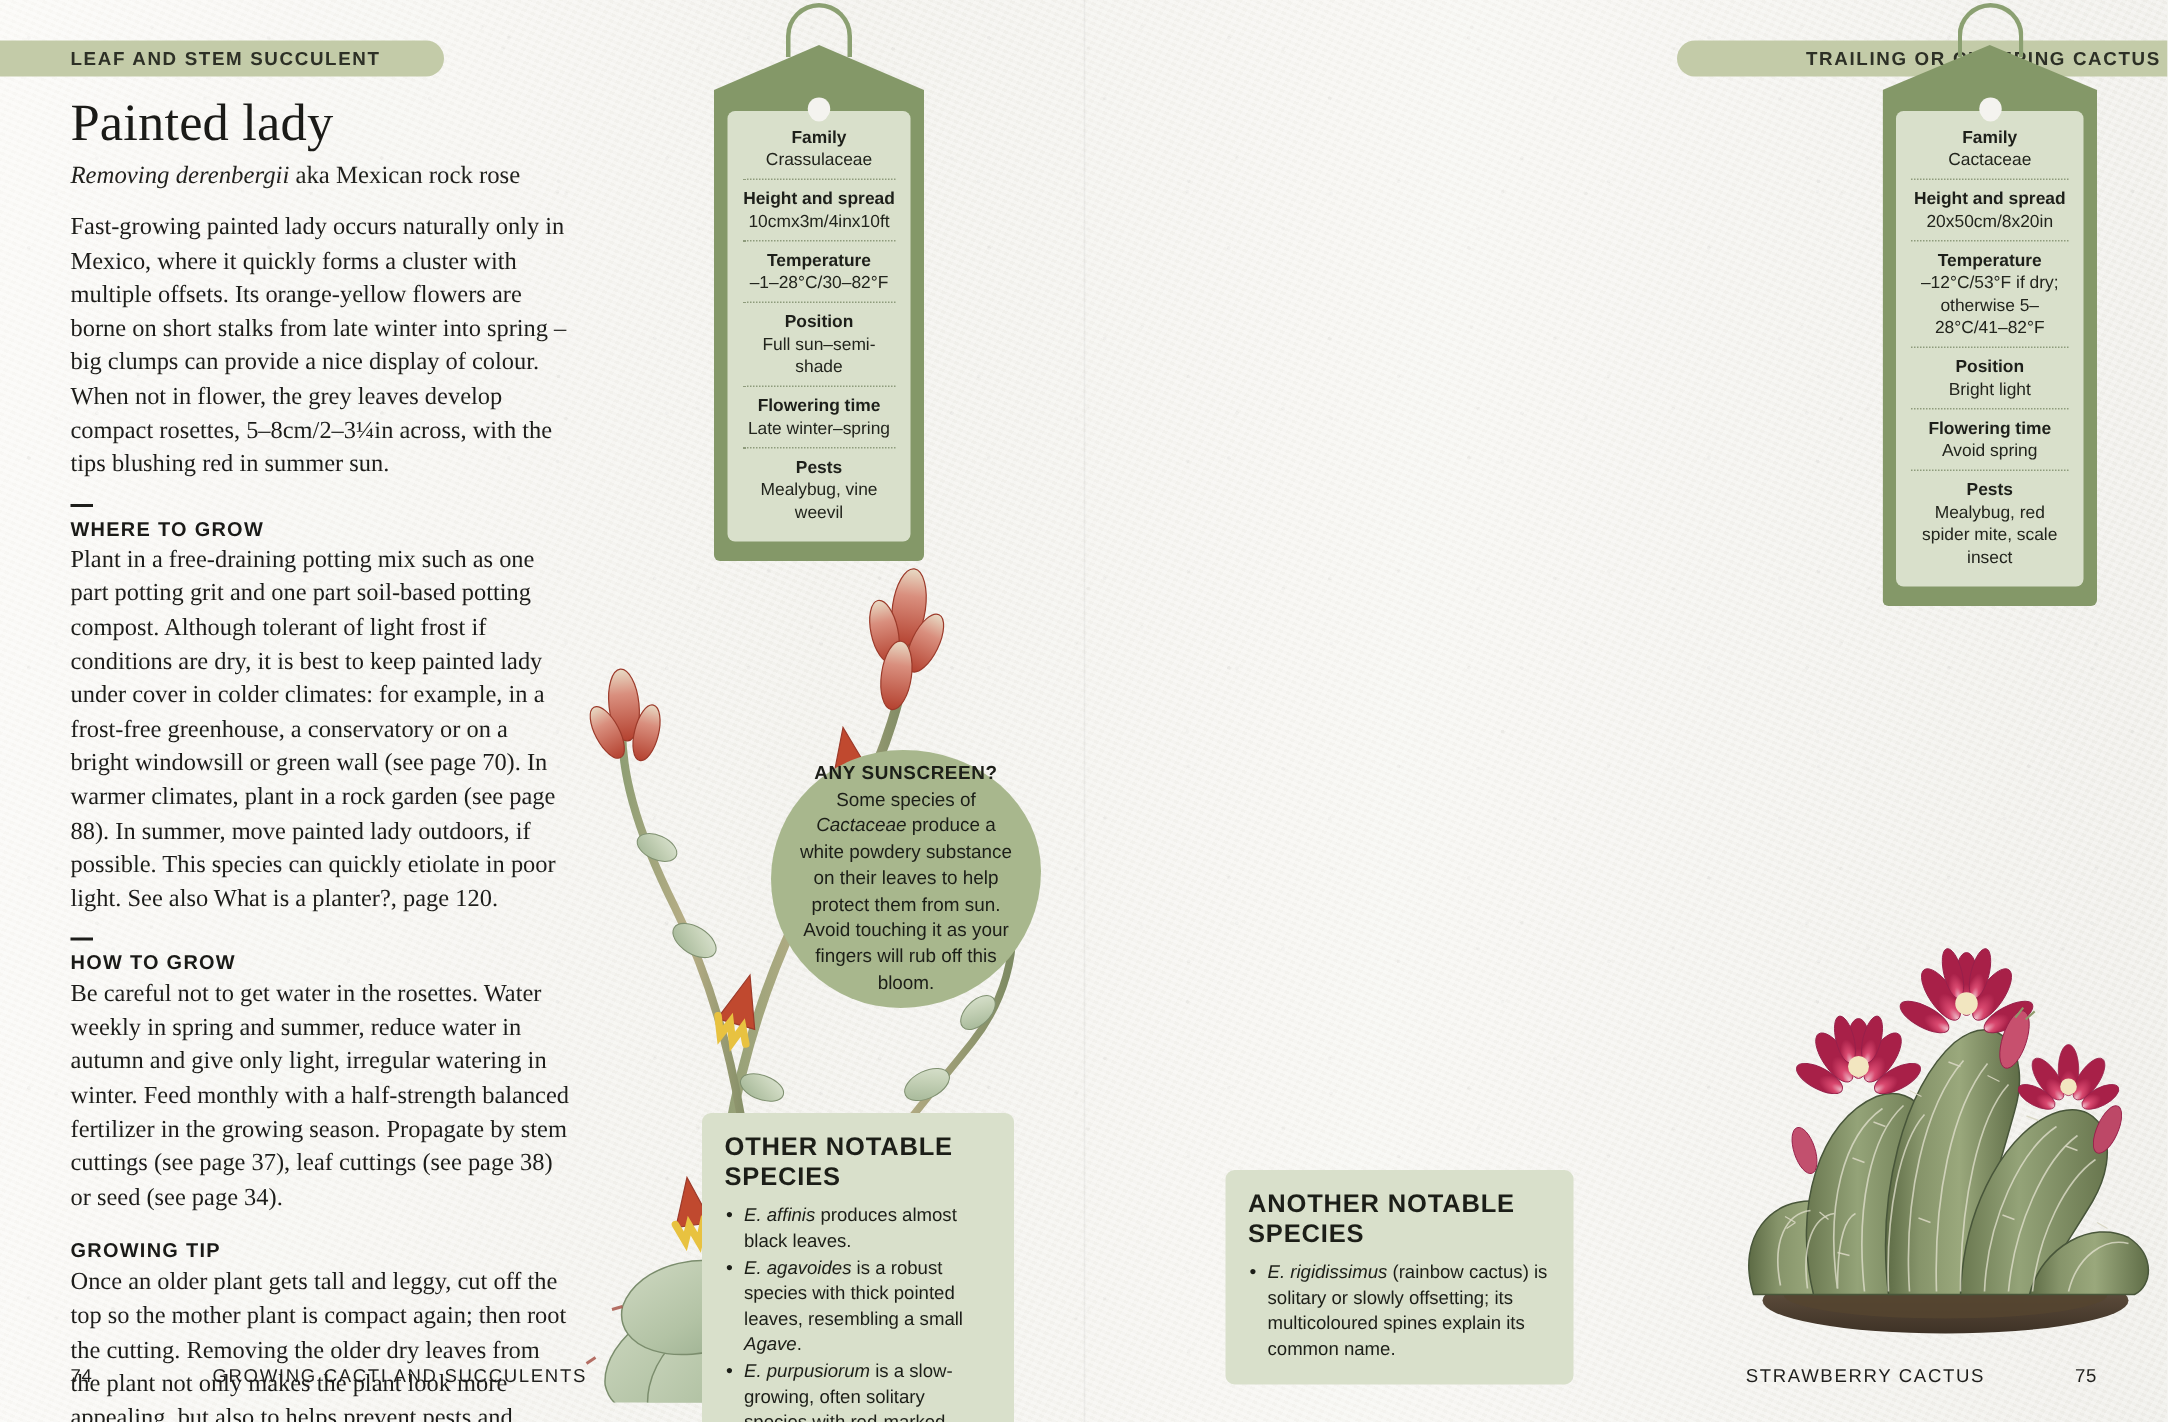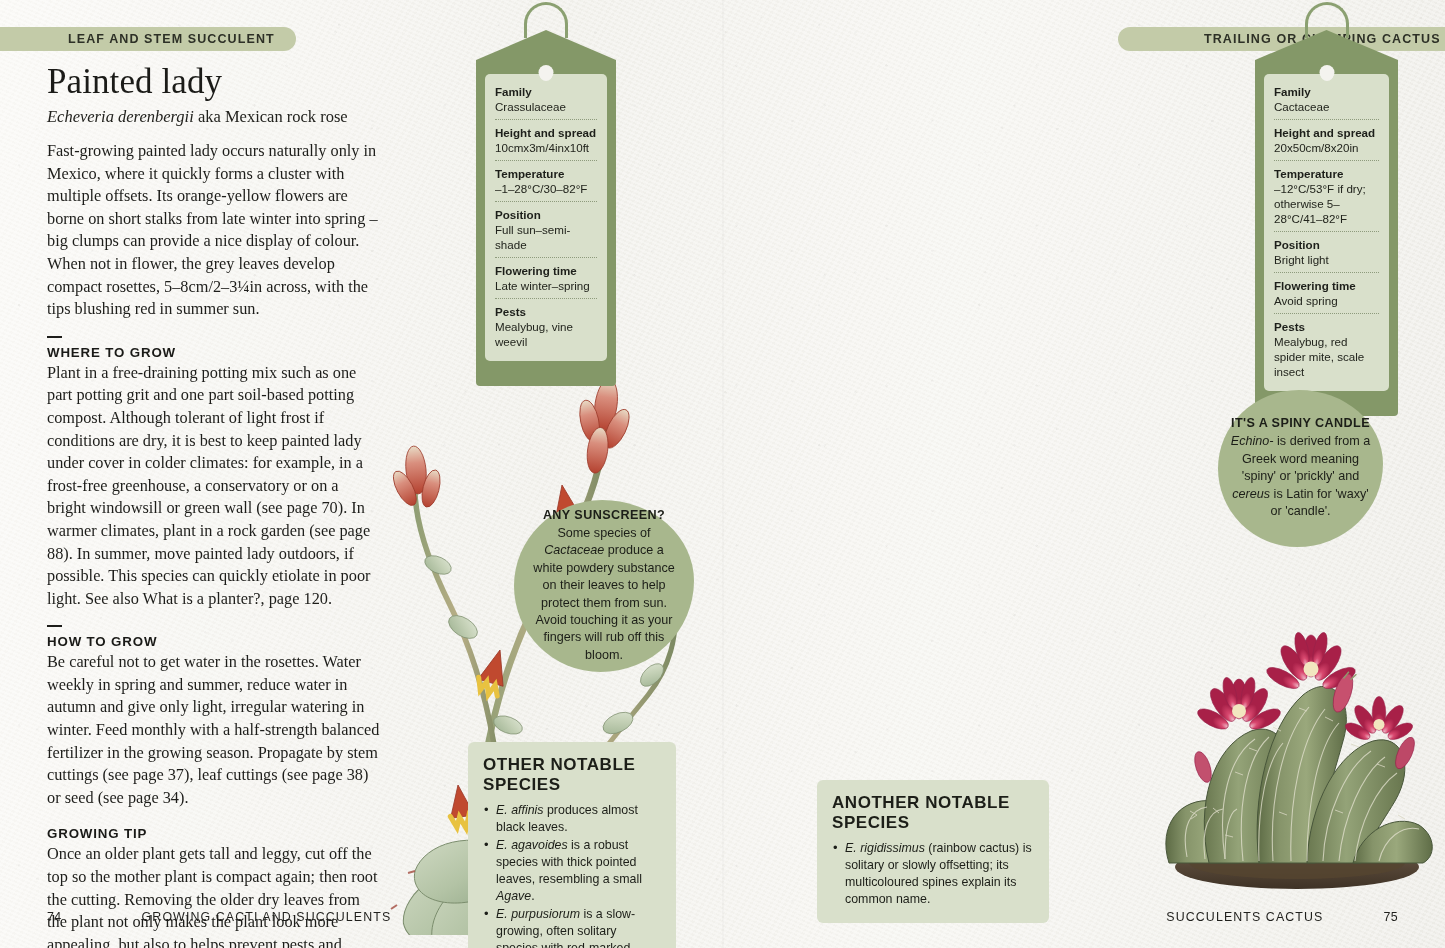--- a/index.html
+++ b/index.html
@@ -47,21 +47,21 @@
   
   .runhead {
     position: absolute; top: 27px; height: 24px;
     background: #c3cba8;
     border-radius: 12px;
     display: flex; align-items: center;
     font-family: "Liberation Sans", sans-serif;
     font-weight: 700; font-size: 12.5px; letter-spacing: 1.1px;
     color: #2d3026;
   }
-  .runhead-l { left: 0; width: 296px; padding-left: 68px; border-radius: 0 12px 12px 0; }
+  .runhead-l { left: 0; width: 296px; padding-left: 47px; border-radius: 0 12px 12px 0; }
   .runhead-r { right: 0; width: 327px; padding-left: 86px; border-radius: 12px 0 0 12px; }
 
   
   .title {
     font-family: "Liberation Serif", serif;
     font-weight: 400; font-size: 35px; color: #1b1b18;
     letter-spacing: .1px;
   }
   .latin {
     font-style: italic; font-size: 16.5px; color: #22221e; margin-top: 5px;
@@ -90,22 +90,23 @@
   .tag-string {
     position: absolute; left: 50%; top: 0; transform: translateX(-50%);
     width: 44px; height: 36px;
     border: 3px solid #8ba071; border-bottom: none;
     border-radius: 22px 22px 0 0;
   }
   .tag-body {
     position: absolute; top: 28px; left: 0; width: 100%;
     background: #849868;
     border-radius: 4px;
-    padding: 44px 9px 25px 9px;
+    padding: 44px 9px 13px 9px;
     clip-path: polygon(50% 0%, 100% 30px, 100% 100%, 0% 100%, 0% 30px);
+    text-align: center;
   }
   .tag-hole {
     position: absolute; left: 50%; top: 38px; transform: translateX(-50%);
     width: 13px; height: 13px; border-radius: 50%;
     background: #f4f3ef;
     box-shadow: 0 -2px 0 1px #f4f3ef;
   }
   .tag-card {
     background: #d9e0cb;
     border-radius: 5px;
@@ -176,21 +177,21 @@
   <div class="grain"></div>
   <div class="gutter"></div>
 
   <div class="page page-left">
 
     <div class="runhead runhead-l">LEAF AND STEM SUCCULENT</div>
 
     <div class="col-left">
       <h1 class="title">Painted lady</h1>
       <div class="latin">
-        <span>Echeveria derenbergii</span><span class="plain"> aka Mexican rock rose</span>
+        <span>Removing derenbergii</span><span class="plain"> aka Mexican rock rose</span>
       </div>
 
       <div class="body" style="margin-top:13px;">Fast-growing painted lady occurs naturally only in Mexico, where it quickly forms a cluster with multiple offsets. Its orange-yellow flowers are borne on short stalks from late winter into spring – big clumps can provide a nice display of colour. When not in flower, the grey leaves develop compact rosettes, 5–8cm/2–3¼in across, with the tips blushing red in summer sun.</div>
 
       <div class="rule"></div>
       <div class="subhead">WHERE TO GROW</div>
       <div class="body">Plant in a free-draining potting mix such as one part potting grit and one part soil-based potting compost. Although tolerant of light frost if conditions are dry, it is best to keep painted lady under cover in colder climates: for example, in a frost-free greenhouse, a conservatory or on a bright windowsill or green wall (see page 70). In warmer climates, plant in a rock garden (see page 88). In summer, move painted lady outdoors, if possible. This species can quickly etiolate in poor light. See also What is a planter?, page 120.</div>
 
       <div class="rule"></div>
       <div class="subhead">HOW TO GROW</div>
@@ -502,34 +503,28 @@
             <div class="tag-value">Avoid spring</div>
           </div>
           <div class="tag-row">
             <div class="tag-label">Pests</div>
             <div class="tag-value">Mealybug, red spider mite, scale insect</div>
           </div>
         </div>
       </div>
     </div>
 
-    <div class="blob" style="left:496px; top:390px; width:165px; height:157px; padding:0 12px;">
-      <div class="blob-title">IT'S A SPINY CANDLE</div>
-      <div class="blob-text">
-        <i>Echino-</i><span> is derived from a Greek word meaning 'spiny' or 'prickly' and </span><i>cereus</i><span> is Latin for 'waxy' or 'candle'.</span>
-      </div>
-    </div>
 
     <div class="notable" style="left:95px; top:780px; width:232px;">
       <div class="notable-title">ANOTHER NOTABLE SPECIES</div>
       <ul>
         <li>
           <i>E. rigidissimus</i><span> (rainbow cactus) is solitary or slowly offsetting; its multicoloured spines explain its common name.</span>
         </li>
       </ul>
     </div>
 
     <div class="folio folio-right">
-      <span>SUCCULENTS CACTUS</span>
+      <span>STRAWBERRY CACTUS</span>
       <span class="num">75</span>
     </div>
   </div>
 </div>
 
 </body></html>

